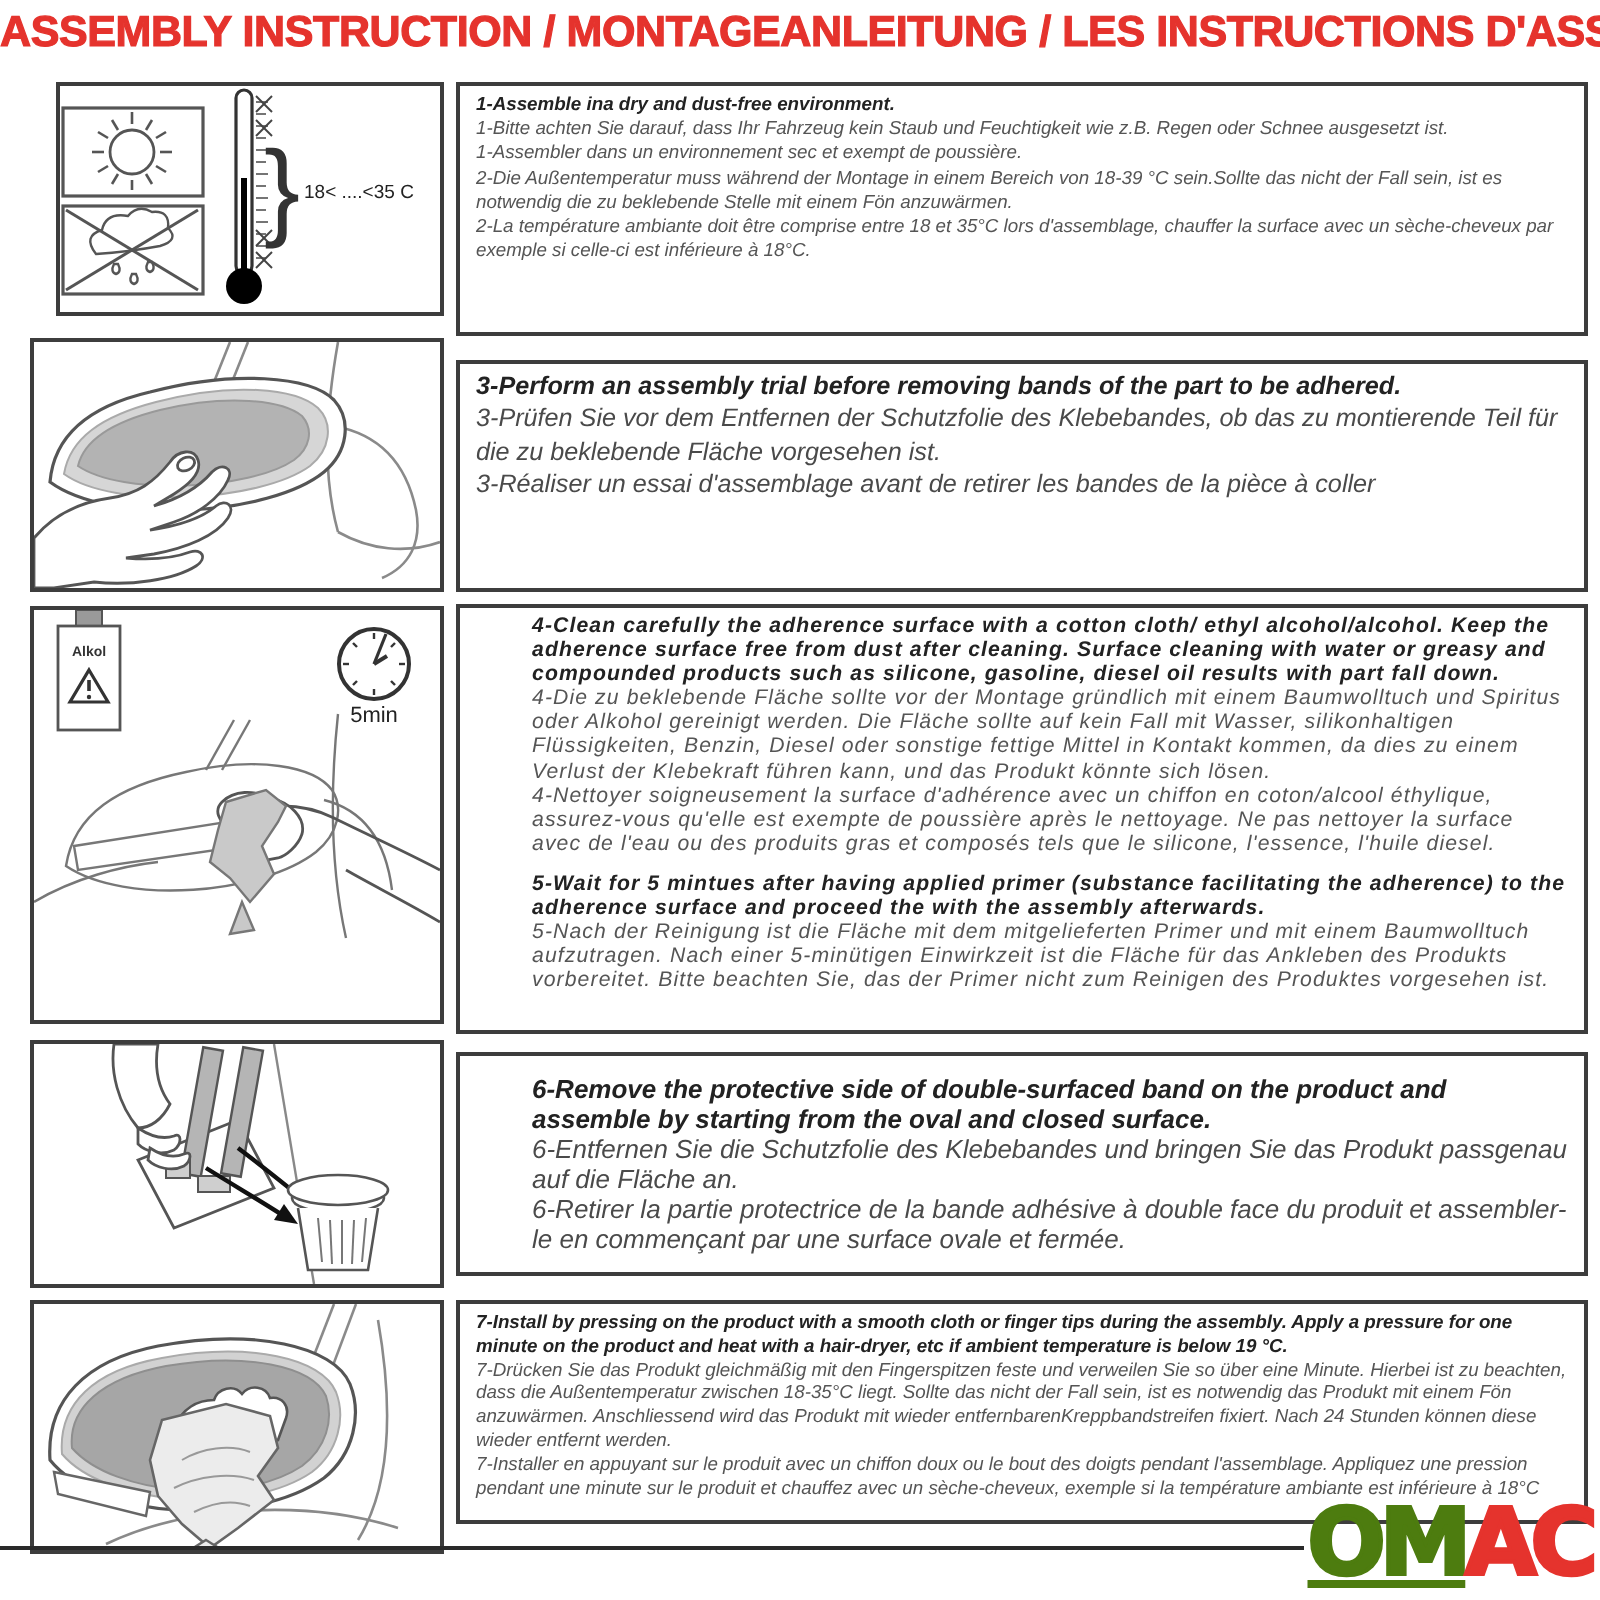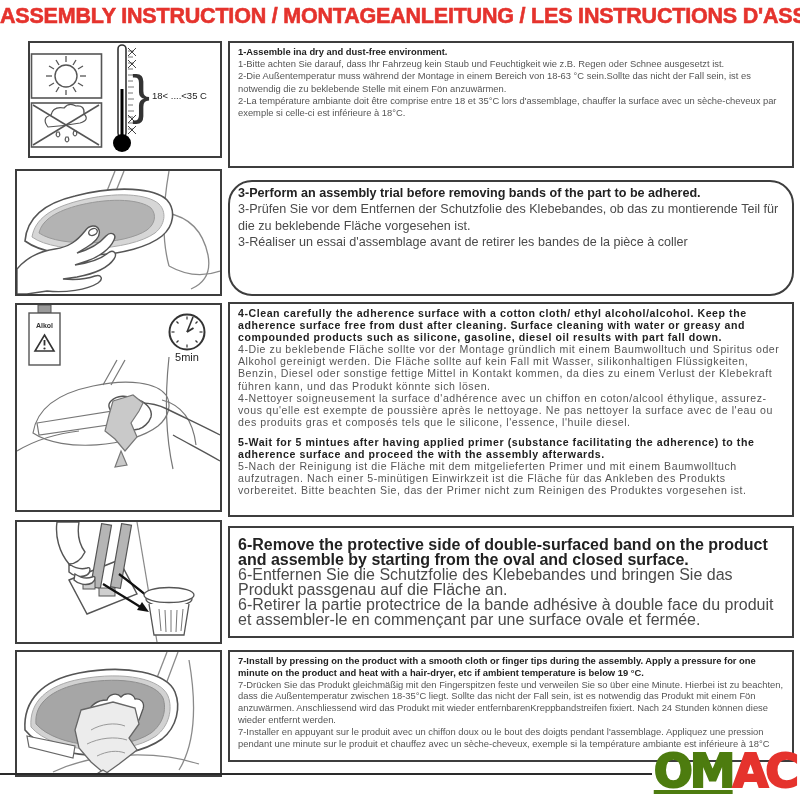--- a/index.html
+++ b/index.html
@@ -1,27 +1,27 @@
 <!DOCTYPE html>
 <html><head>
 <meta charset="utf-8">
 <style>
   html,body{margin:0;padding:0;background:#ffffff;}
   body{width:800px;height:800px;position:relative;font-family:"Liberation Sans",sans-serif;overflow:hidden;}
   .title{position:absolute;left:0;top:4px;width:800px;text-align:center;color:#e5332d;
          font-weight:bold;font-size:21.5px;letter-spacing:-0.2px;-webkit-text-stroke:0.6px #e5332d;white-space:nowrap;}
   .cell{position:absolute;border:2px solid #3d3d3d;background:#fff;box-sizing:border-box;}
-  .text-cell{padding:3px 8px;overflow:hidden;}
+  .text-cell{padding:3px 8px;overflow:hidden;font-style:italic;}
   .text-cell p{margin:0;color:#555;}
   .text-cell p.b{color:#222;font-weight:bold;}
   .r1 p{font-size:9.4px;line-height:12.2px;}
   .r2 p{font-size:12.6px;line-height:16.4px;color:#4a4a4a;}
-  .r2{border-radius:24px;}
-  .r3 p{font-size:10.6px;line-height:12.1px;letter-spacing:0.55px;}
-  .r4 p{font-size:16px;line-height:15px;color:#4a4a4a;}
+  .r2{}
+  .r3 p{font-size:10.6px;line-height:12.1px;letter-spacing:0.55px;margin-left:28px;}
+  .r4 p{font-size:13px;line-height:15px;color:#4a4a4a;margin-left:28px;}
   .r4{padding-top:9px;}
   .r5 p{font-size:9.4px;line-height:11.8px;}
   .gap1{margin-top:11px !important;}
   .gap3{margin-top:8px !important;}
   .illu{position:absolute;}
   .footer-rule{position:absolute;left:0;top:773px;width:652px;height:2px;background:#2a2a2a;}
   .logo{position:absolute;right:4px;top:746px;font-family:"DejaVu Sans",sans-serif;font-weight:bold;
         font-size:46px;letter-spacing:-3px;line-height:50px;-webkit-text-stroke:2px currentColor;white-space:nowrap;}
   .logo .lb{color:#4d7c0f;text-decoration:underline;}
   .logo .lr{color:#e5332d;}
@@ -99,21 +99,22 @@
       </g>
       <text x="102" y="70" font-size="54" fill="#333">}</text>
       <text x="122" y="56" font-size="9.5" fill="#222">18&lt; ....&lt;35 C</text>
     </g>
   </svg>
 </section>
 
 <section class="cell text-cell r1" style="left:228px;top:41px;width:566px;height:127px">
   <p class="b">1-Assemble ina dry and dust-free environment.</p>
   <p>1-Bitte achten Sie darauf, dass Ihr Fahrzeug kein Staub und Feuchtigkeit wie z.B. Regen oder Schnee ausgesetzt ist.</p>
-  <p>2-Die Außentemperatur muss während der Montage in einem Bereich von 18-63 °C  sein.Sollte das nicht der Fall sein, ist es notwendig die zu beklebende Stelle mit einem Fön anzuwärmen.</p>
+  <p>1-Assembler dans un environnement sec et exempt de poussière.</p>
+  <p>2-Die Außentemperatur muss während der Montage in einem Bereich von 18-39 °C  sein.Sollte das nicht der Fall sein, ist es notwendig die zu beklebende Stelle mit einem Fön anzuwärmen.</p>
   <p>2-La température ambiante doit être comprise entre 18 et 35°C lors d'assemblage, chauffer la surface avec un sèche-cheveux par exemple si celle-ci est inférieure à 18°C.</p>
 </section>
 
 <section class="cell illu" style="left:15px;top:169px;width:207px;height:127px">
   <svg width="203" height="123" viewBox="0 0 203 123">
     <g stroke="#8a8a8a" stroke-width="1.3" fill="none">
       <line x1="98" y1="0" x2="78" y2="50"></line>
         <line x1="107" y1="0" x2="87" y2="50"></line>
       <path d="M152,0 C146,34 144,66 152,95"></path>
       <path d="M152,95 C168,104 186,106 203,100"></path>

